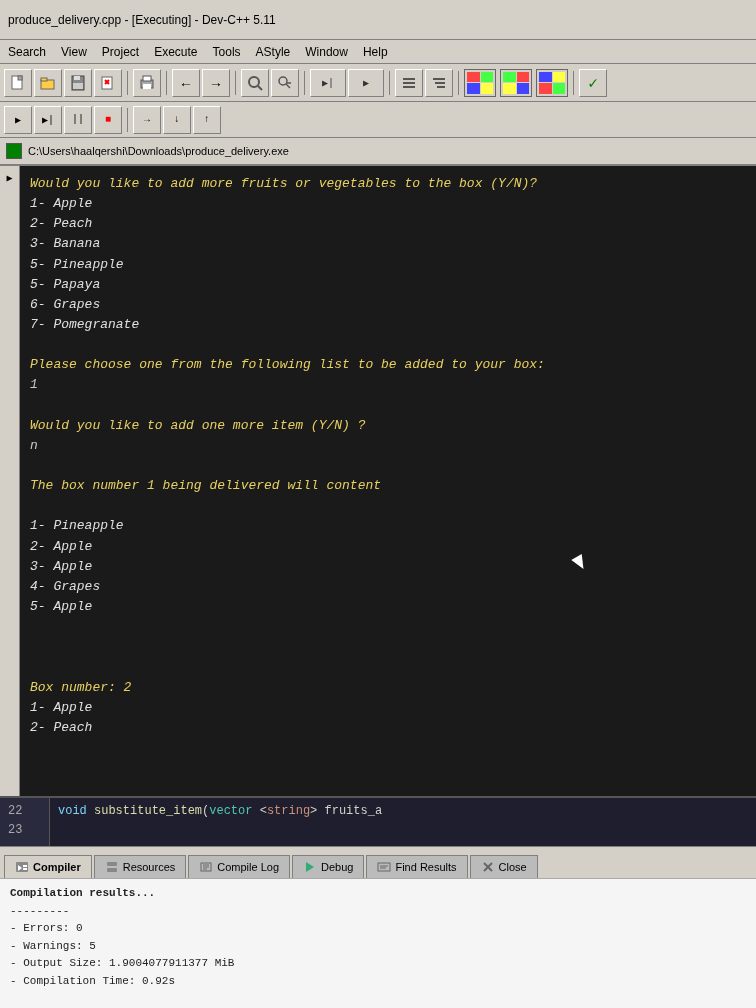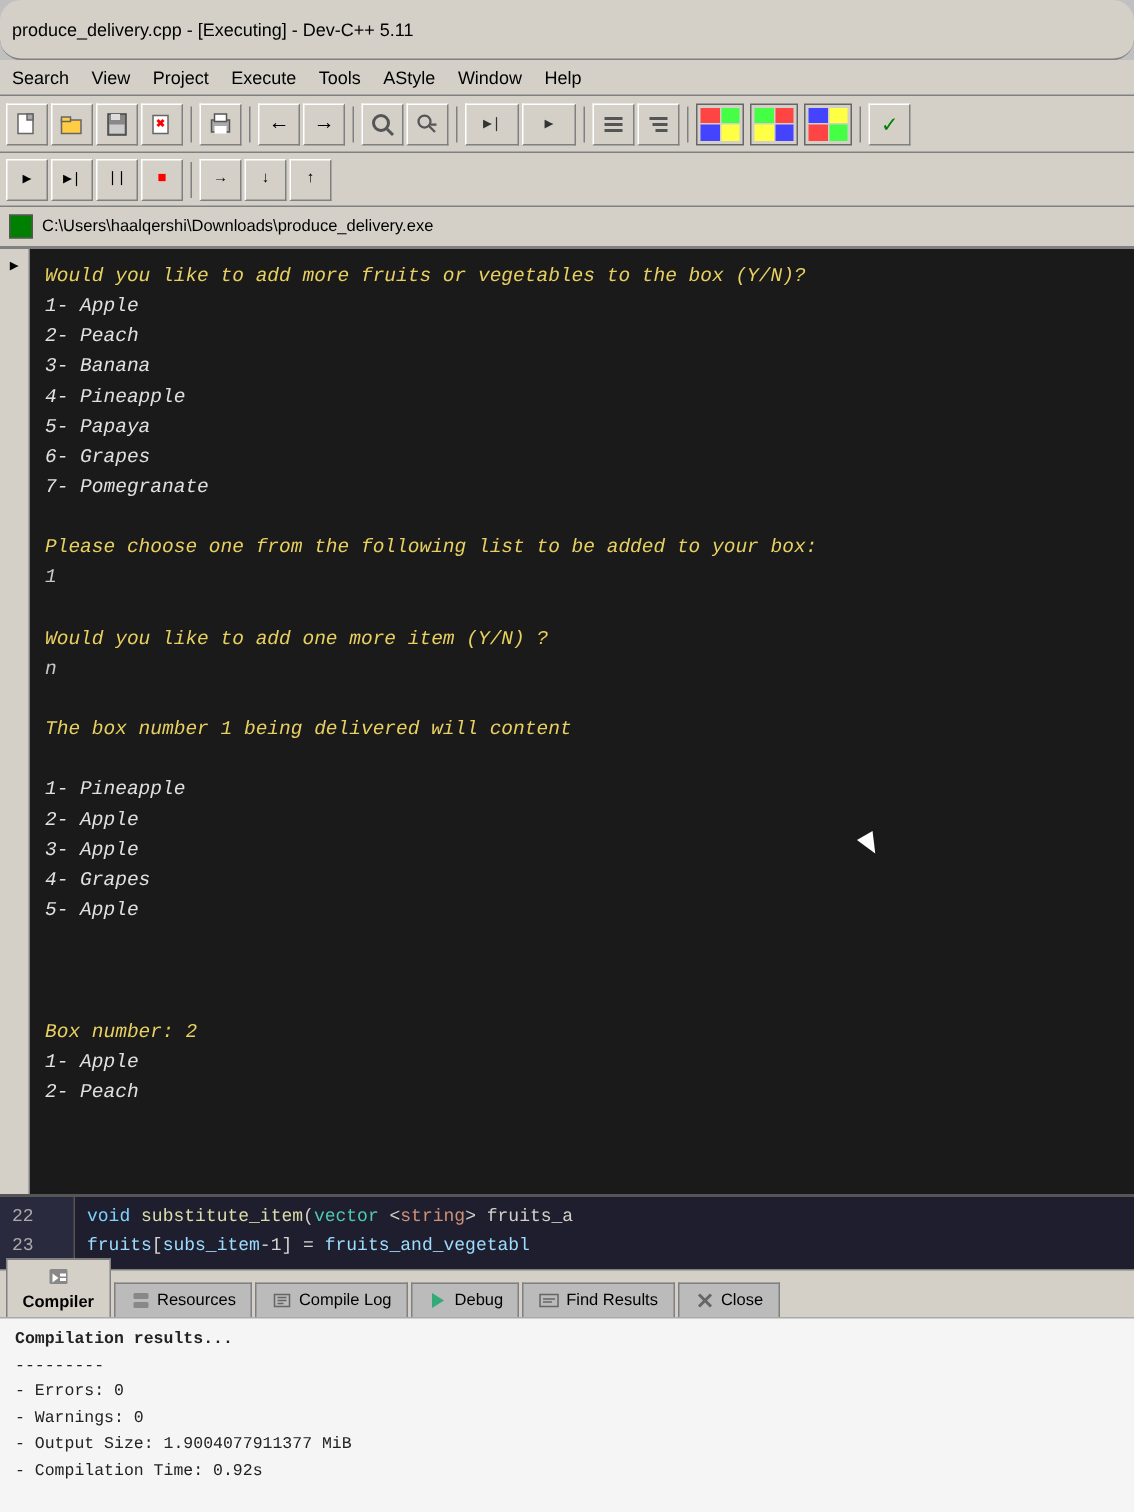--- a/index.html
+++ b/index.html
@@ -15,21 +15,20 @@
     
     .title-bar {
       background: #d4d0c8;
       height: 40px;
       display: flex;
       align-items: center;
       padding: 0 8px;
       border-bottom: 1px solid #808080;
       font-family: Arial, sans-serif;
       font-size: 13px;
-      border-radius: 14px;
     }
 
     
     .menu-bar {
       background: #d4d0c8;
       height: 24px;
       display: flex;
       align-items: center;
       padding: 0 4px;
       border-bottom: 1px solid #808080;
@@ -202,21 +201,20 @@
       font-family: Arial, sans-serif;
       font-size: 11px;
       cursor: pointer;
       display: flex;
       align-items: center;
       gap: 4px;
     }
     .tab.active {
       background: #d4d0c8;
       font-weight: bold;
-      flex-direction: column;
     }
 
     
     .compiler-output {
       background: #f5f5f5;
       flex: 1;
       padding: 6px 10px;
       font-family: 'Courier New', monospace;
       font-size: 11px;
       color: #222;
@@ -386,21 +384,21 @@
 
 <div class="terminal-wrapper" style="position:relative;">
   <div class="sidebar-strip">
     <span class="sidebar-arrow">▶</span>
   </div>
   <div class="terminal">
     <div class="terminal-line yellow">Would you like to add more fruits or vegetables to the box (Y/N)?</div>
     <div class="terminal-line white">1- Apple</div>
     <div class="terminal-line white">2- Peach</div>
     <div class="terminal-line white">3- Banana</div>
-    <div class="terminal-line white">4- Pineapple</div>
+    <div class="terminal-line white">5- Pineapple</div>
     <div class="terminal-line white">5- Papaya</div>
     <div class="terminal-line white">6- Grapes</div>
     <div class="terminal-line white">7- Pomegranate</div>
     <div class="terminal-line">&nbsp;</div>
     <div class="terminal-line yellow">Please choose one from the following list to be added to your box:</div>
     <div class="terminal-line input">1</div>
     <div class="terminal-line">&nbsp;</div>
     <div class="terminal-line yellow">Would you like to add one more item (Y/N) ?</div>
     <div class="terminal-line input">n</div>
     <div class="terminal-line">&nbsp;</div>
@@ -424,23 +422,20 @@
 
 <div class="code-panel">
   <div class="line-numbers">
     <div>22</div>
     <div>23</div>
   </div>
   <div class="code-content">
     <div>
       <span class="kw-void">void </span><span class="kw-fn">substitute_item</span><span>(</span><span class="kw-type">vector</span><span> &lt;</span><span class="kw-str">string</span><span>&gt; fruits_a</span>
     </div>
-    <div>
-      <span class="kw-var">    fruits</span><span class="kw-op">[</span><span class="kw-var">subs_item</span><span class="kw-op">-1] </span><span class="kw-op">= </span><span class="kw-var">fruits_and_vegetabl</span>
-    </div>
   </div>
 </div>
 
 <div class="tab-bar">
   <div class="tab active">
     <svg width="14" height="14">
         <rect x="1" y="2" width="12" height="10" fill="#888" rx="1"></rect>
         <polygon points="3,5 7,8 3,11" fill="white"></polygon>
         <rect x="8" y="5" width="4" height="2" fill="white"></rect>
         <rect x="8" y="8" width="4" height="2" fill="white"></rect>
@@ -483,16 +478,16 @@
         <line x1="11" y1="3" x2="3" y2="11" stroke="#666" stroke-width="2"></line>
       </svg>
     <span>Close</span>
   </div>
 </div>
 
 <div class="compiler-output">
   <div class="compiler-line bold">Compilation results...</div>
   <div class="compiler-line">---------</div>
   <div class="compiler-line">- Errors: 0</div>
-  <div class="compiler-line">- Warnings: 0</div>
+  <div class="compiler-line">- Warnings: 5</div>
   <div class="compiler-line">- Output Size: 1.9004077911377 MiB</div>
   <div class="compiler-line">- Compilation Time: 0.92s</div>
 </div>
 
 </body></html>

